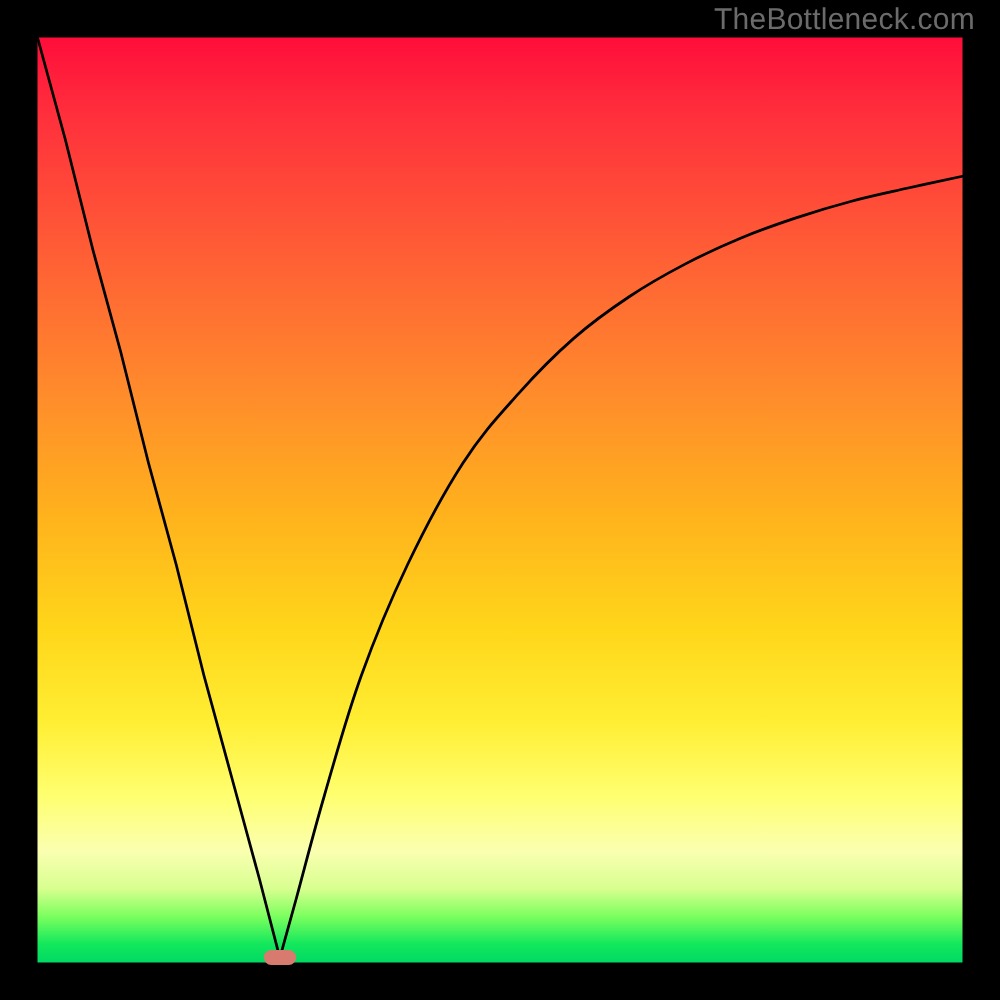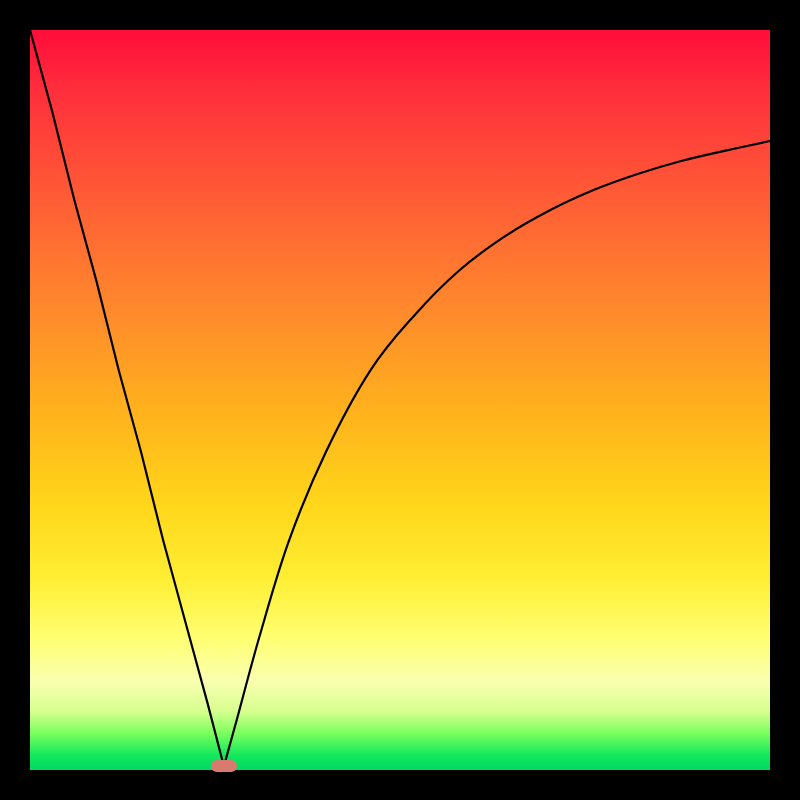--- a/index.html
+++ b/index.html
@@ -66,20 +66,21 @@
     height: 12px;
     border-radius: 6px;
     background: #d87b6e;
     transform: translate(-50%, -50%);
   }
 </style>
 </head>
 <body>
 
 <div class="frame">
+  <div class="watermark">TheBottleneck.com</div>
 
   <div class="plot">
     <svg class="curve" viewBox="0 0 740 740" preserveAspectRatio="none">
       <path id="curve-path" fill="none" stroke="#000" stroke-width="2.2" stroke-linejoin="round" stroke-linecap="round" d="M0.00 0.00 L22.20 81.40 L44.40 170.20 L66.60 251.60 L88.80 340.40 L111.00 421.80 L133.20 510.60 L155.40 592.00 L177.60 673.40 L193.88 736.30 C 193.88 736.30, 191.48 744.96, 193.88 736.30 C 196.28 727.64, 200.81 711.51, 207.20 688.20 C 213.59 664.89, 220.08 638.77, 229.40 606.80 C 238.72 574.83, 247.01 543.90, 259.00 510.60 C 270.99 477.30, 281.35 452.44, 296.00 421.80 C 310.65 391.16, 324.42 365.04, 340.40 340.40 C 356.38 315.76, 368.82 302.88, 384.80 284.90 C 400.78 266.92, 413.22 254.49, 429.20 240.50 C 445.18 226.51, 457.62 217.86, 473.60 207.20 C 489.58 196.54, 502.02 189.69, 518.00 181.30 C 533.98 172.91, 546.42 167.24, 562.40 160.58 C 578.38 153.92, 590.82 149.63, 606.80 144.30 C 622.78 138.97, 635.22 135.24, 651.20 130.98 C 667.18 126.72, 679.62 124.22, 695.60 120.62 C 711.58 117.02, 732.01 112.73, 740.00 111.00"></path>
     </svg>
     <div id="marker" class="marker" style="left: 193.88px; top: 736.3px;"></div>
   </div>
 </div>
 
 </body></html>

